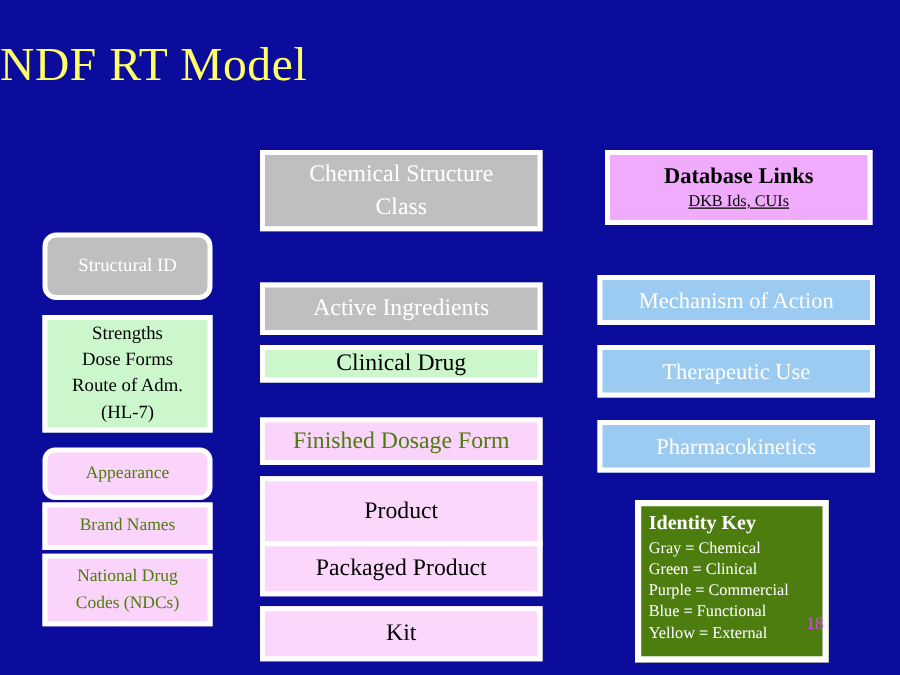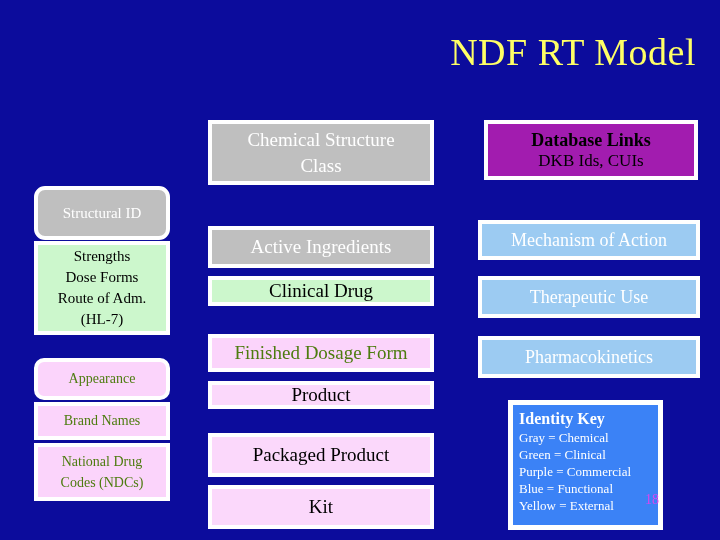--- a/index.html
+++ b/index.html
@@ -19,21 +19,21 @@
     height: 540px;
     background: #0c0c9c;
   }
 
   
   #slide-title {
     position: absolute;
     left: 0;
     top: 30px;
     width: 696px;
-    text-align: right;
+    text-align: left;
     color: #ffff66;
     font-size: 38px;
     line-height: 44px;
     letter-spacing: 0.5px;
     white-space: nowrap;
   }
 
   
   .node {
     position: absolute;
@@ -50,66 +50,66 @@
     display: block;
     white-space: nowrap;
   }
 
   
   .c-gray   { background: #bfbfbf; color: #ffffff; }
   .c-green  { background: #ccf7cc; color: #000000; }
   .c-pink   { background: #fbd4fb; color: #4d7c0f; }
   .c-pink2  { background: #fbd8fb; color: #000000; }
   .c-blue   { background: #9ccbf2; color: #ffffff; }
-  .c-yellow { background: #a21caf; color: #000000; }
+  .c-yellow { background: #f0abfc; color: #000000; }
 
   
   .L { left: 34px; width: 136px; }
   #n-structural-id { top: 186px;  height: 54px; font-size: 15px; border-radius: 11px; }
-  #n-strengths     { top: 241px;  height: 94px; font-size: 15px; line-height: 21px; }
+  #n-strengths     { top: 252px;  height: 94px; font-size: 15px; line-height: 21px; }
   #n-appearance    { top: 358px;  height: 42px; font-size: 14px; border-radius: 10px; }
   #n-brand-names   { top: 402px;  height: 38px; font-size: 14px; }
   #n-ndc           { top: 443px;  height: 58px; font-size: 14px; line-height: 21px; }
 
   
   .C { left: 208px; width: 226px; }
   #n-chem-struct   { top: 120px; height: 65px; font-size: 19px; line-height: 26px; }
   #n-active-ingr   { top: 226px; height: 42px; font-size: 19px; }
   #n-clinical-drug { top: 276px; height: 30px; font-size: 19px; }
   #n-finished-dose { top: 334px; height: 38px; font-size: 19px; }
-  #n-product       { top: 381px; height: 28px; font-size: 19px; }
+  #n-product       { top: 381px; height: 56px; font-size: 19px; }
   #n-packaged      { top: 433px; height: 44px; font-size: 19px; }
   #n-kit           { top: 485px; height: 44px; font-size: 19px; }
 
   
   .R { left: 478px; width: 222px; }
   #n-db-links {
     left: 484px; width: 214px; top: 120px; height: 60px;
     justify-content: center;
   }
   #n-db-links .line.title {
     font-size: 18px; font-weight: bold; line-height: 22px;
   }
   #n-db-links .line.sub {
-    font-size: 17px; line-height: 20px;
+    font-size: 13px; line-height: 20px; text-decoration: underline;
   }
   #n-mechanism     { top: 220px; height: 40px; font-size: 18px; }
   #n-therapeutic   { top: 276px; height: 42px; font-size: 18px; }
   #n-pharmaco      { top: 336px; height: 42px; font-size: 18px; }
 
   
   #legend {
     position: absolute;
     left: 508px;
     top: 400px;
     width: 155px;
     height: 130px;
     box-sizing: border-box;
     border: 5px solid #ffffff;
-    background: #3b82f6;
+    background: #4d7c0f;
     color: #ffffff;
     padding: 4px 0 0 6px;
   }
   #legend .legend-title {
     font-size: 16px;
     font-weight: bold;
     line-height: 20px;
     white-space: nowrap;
   }
   #legend .legend-row {

